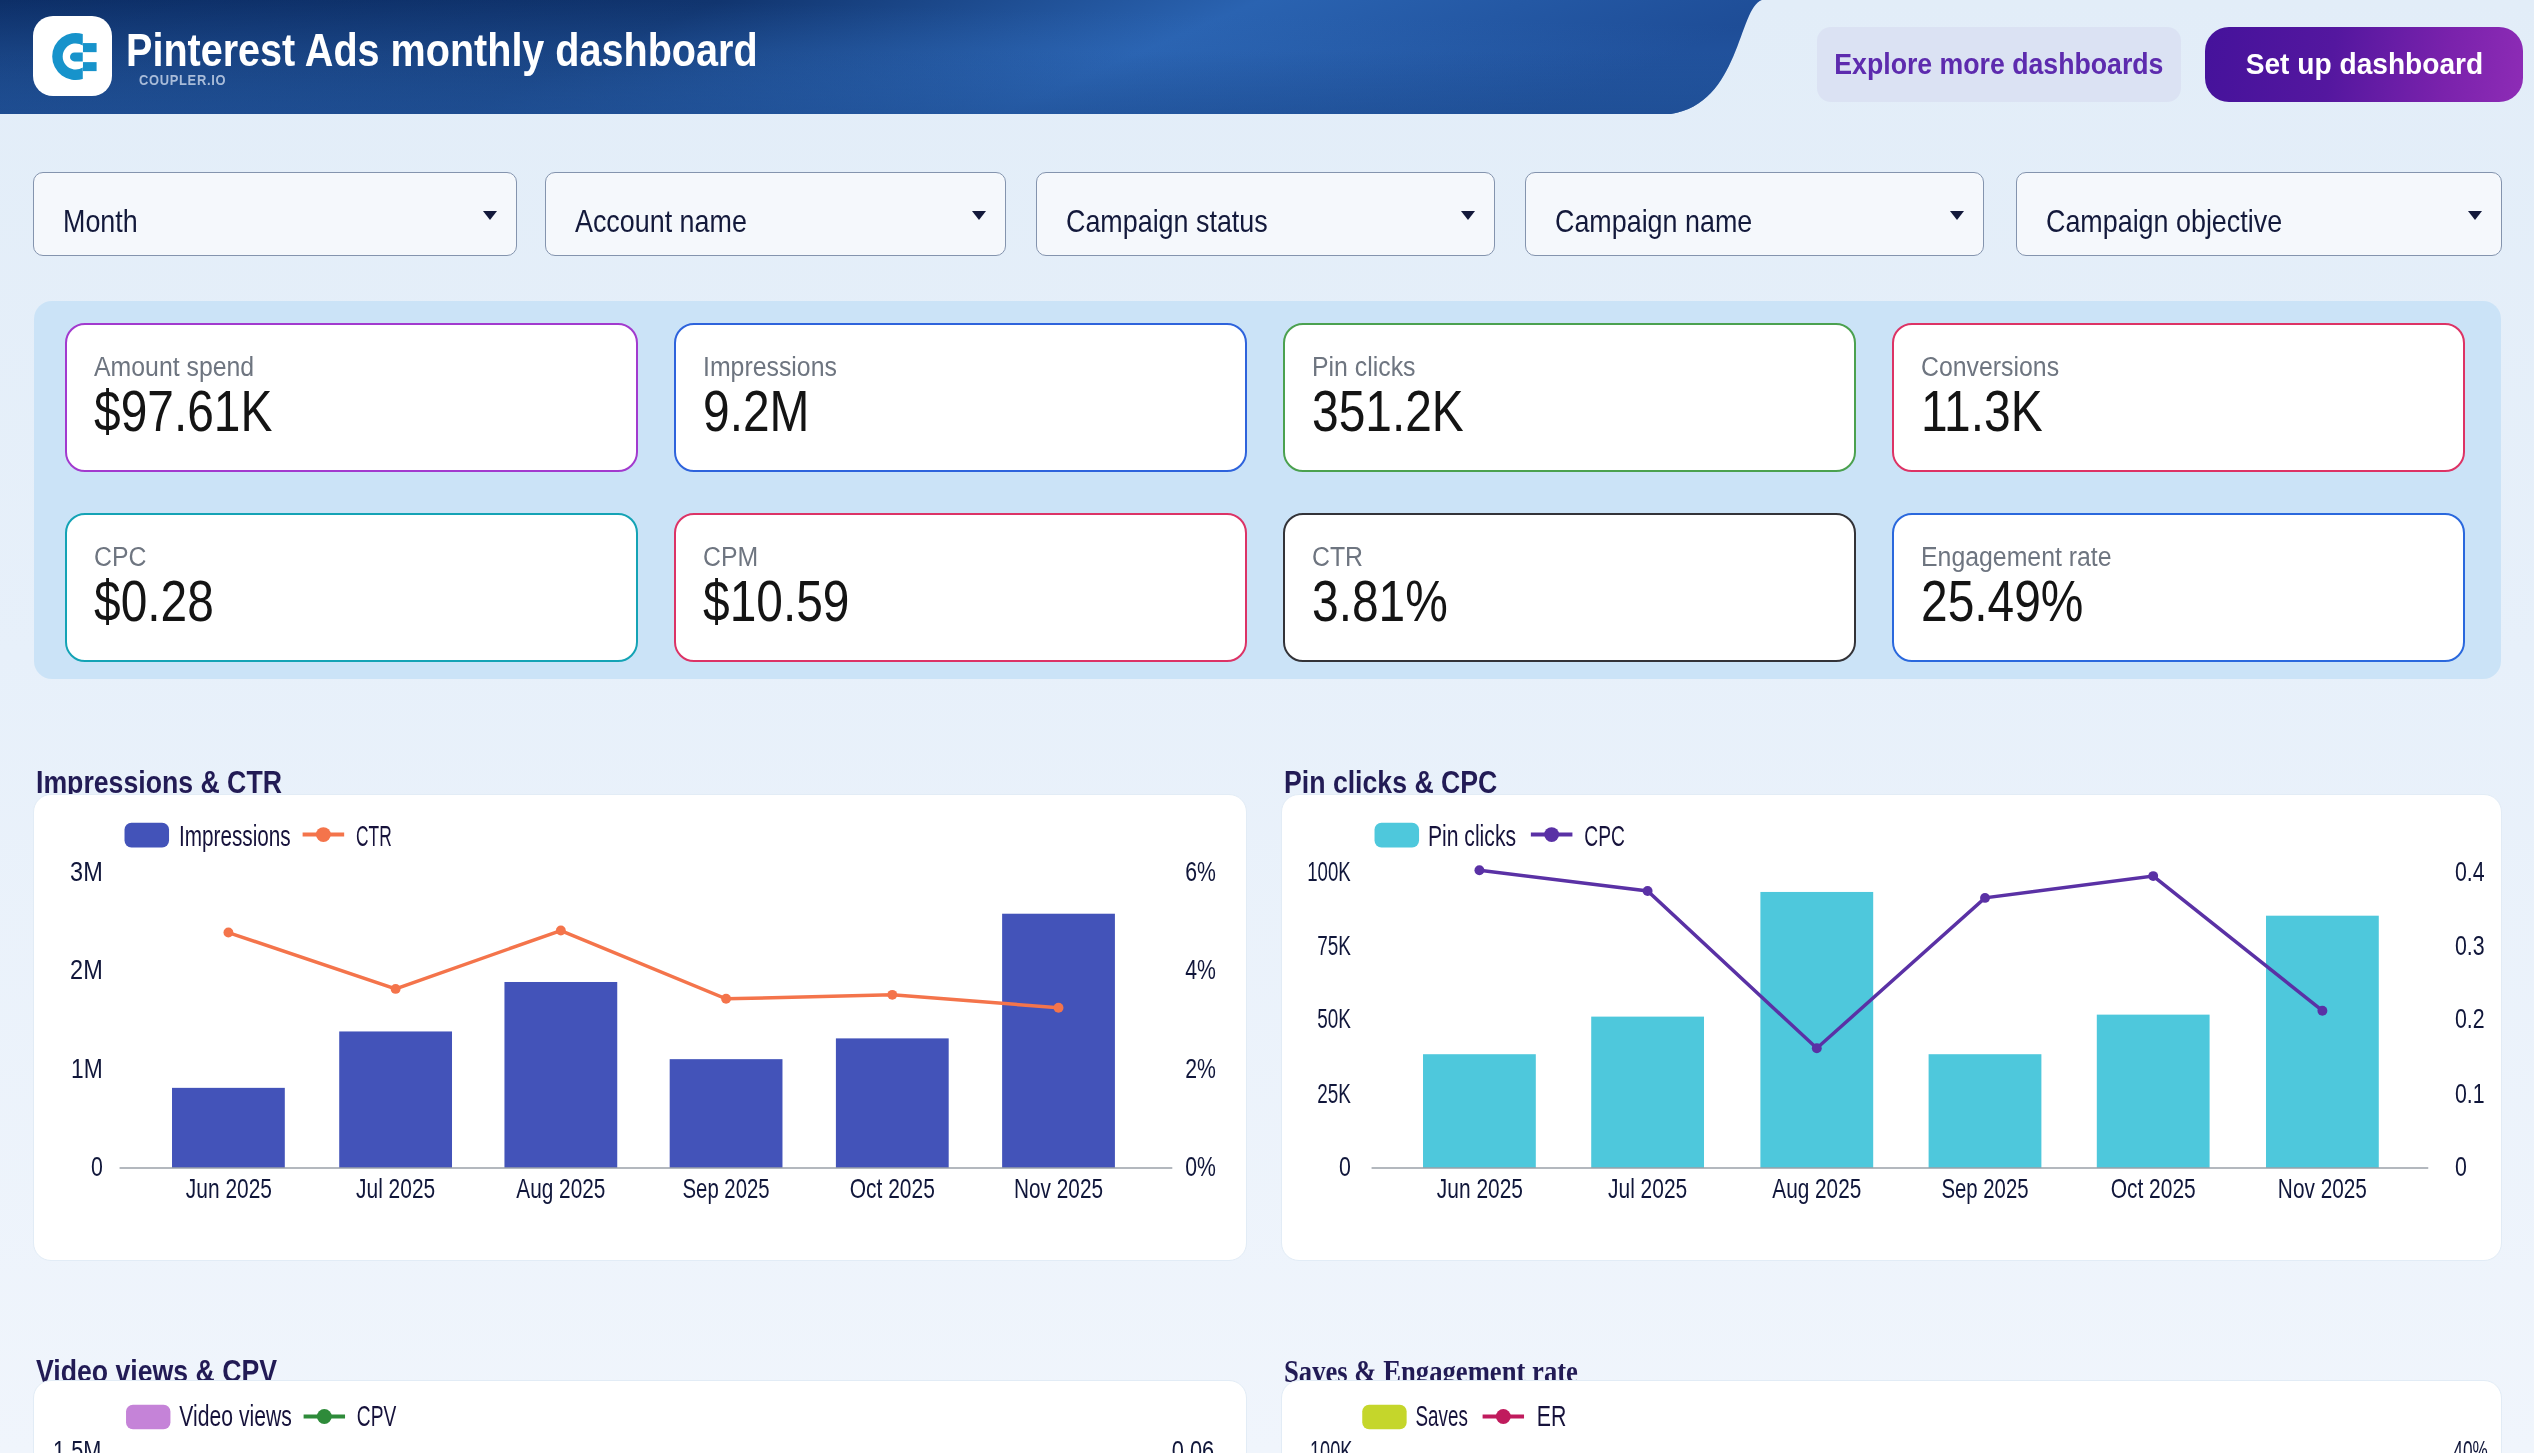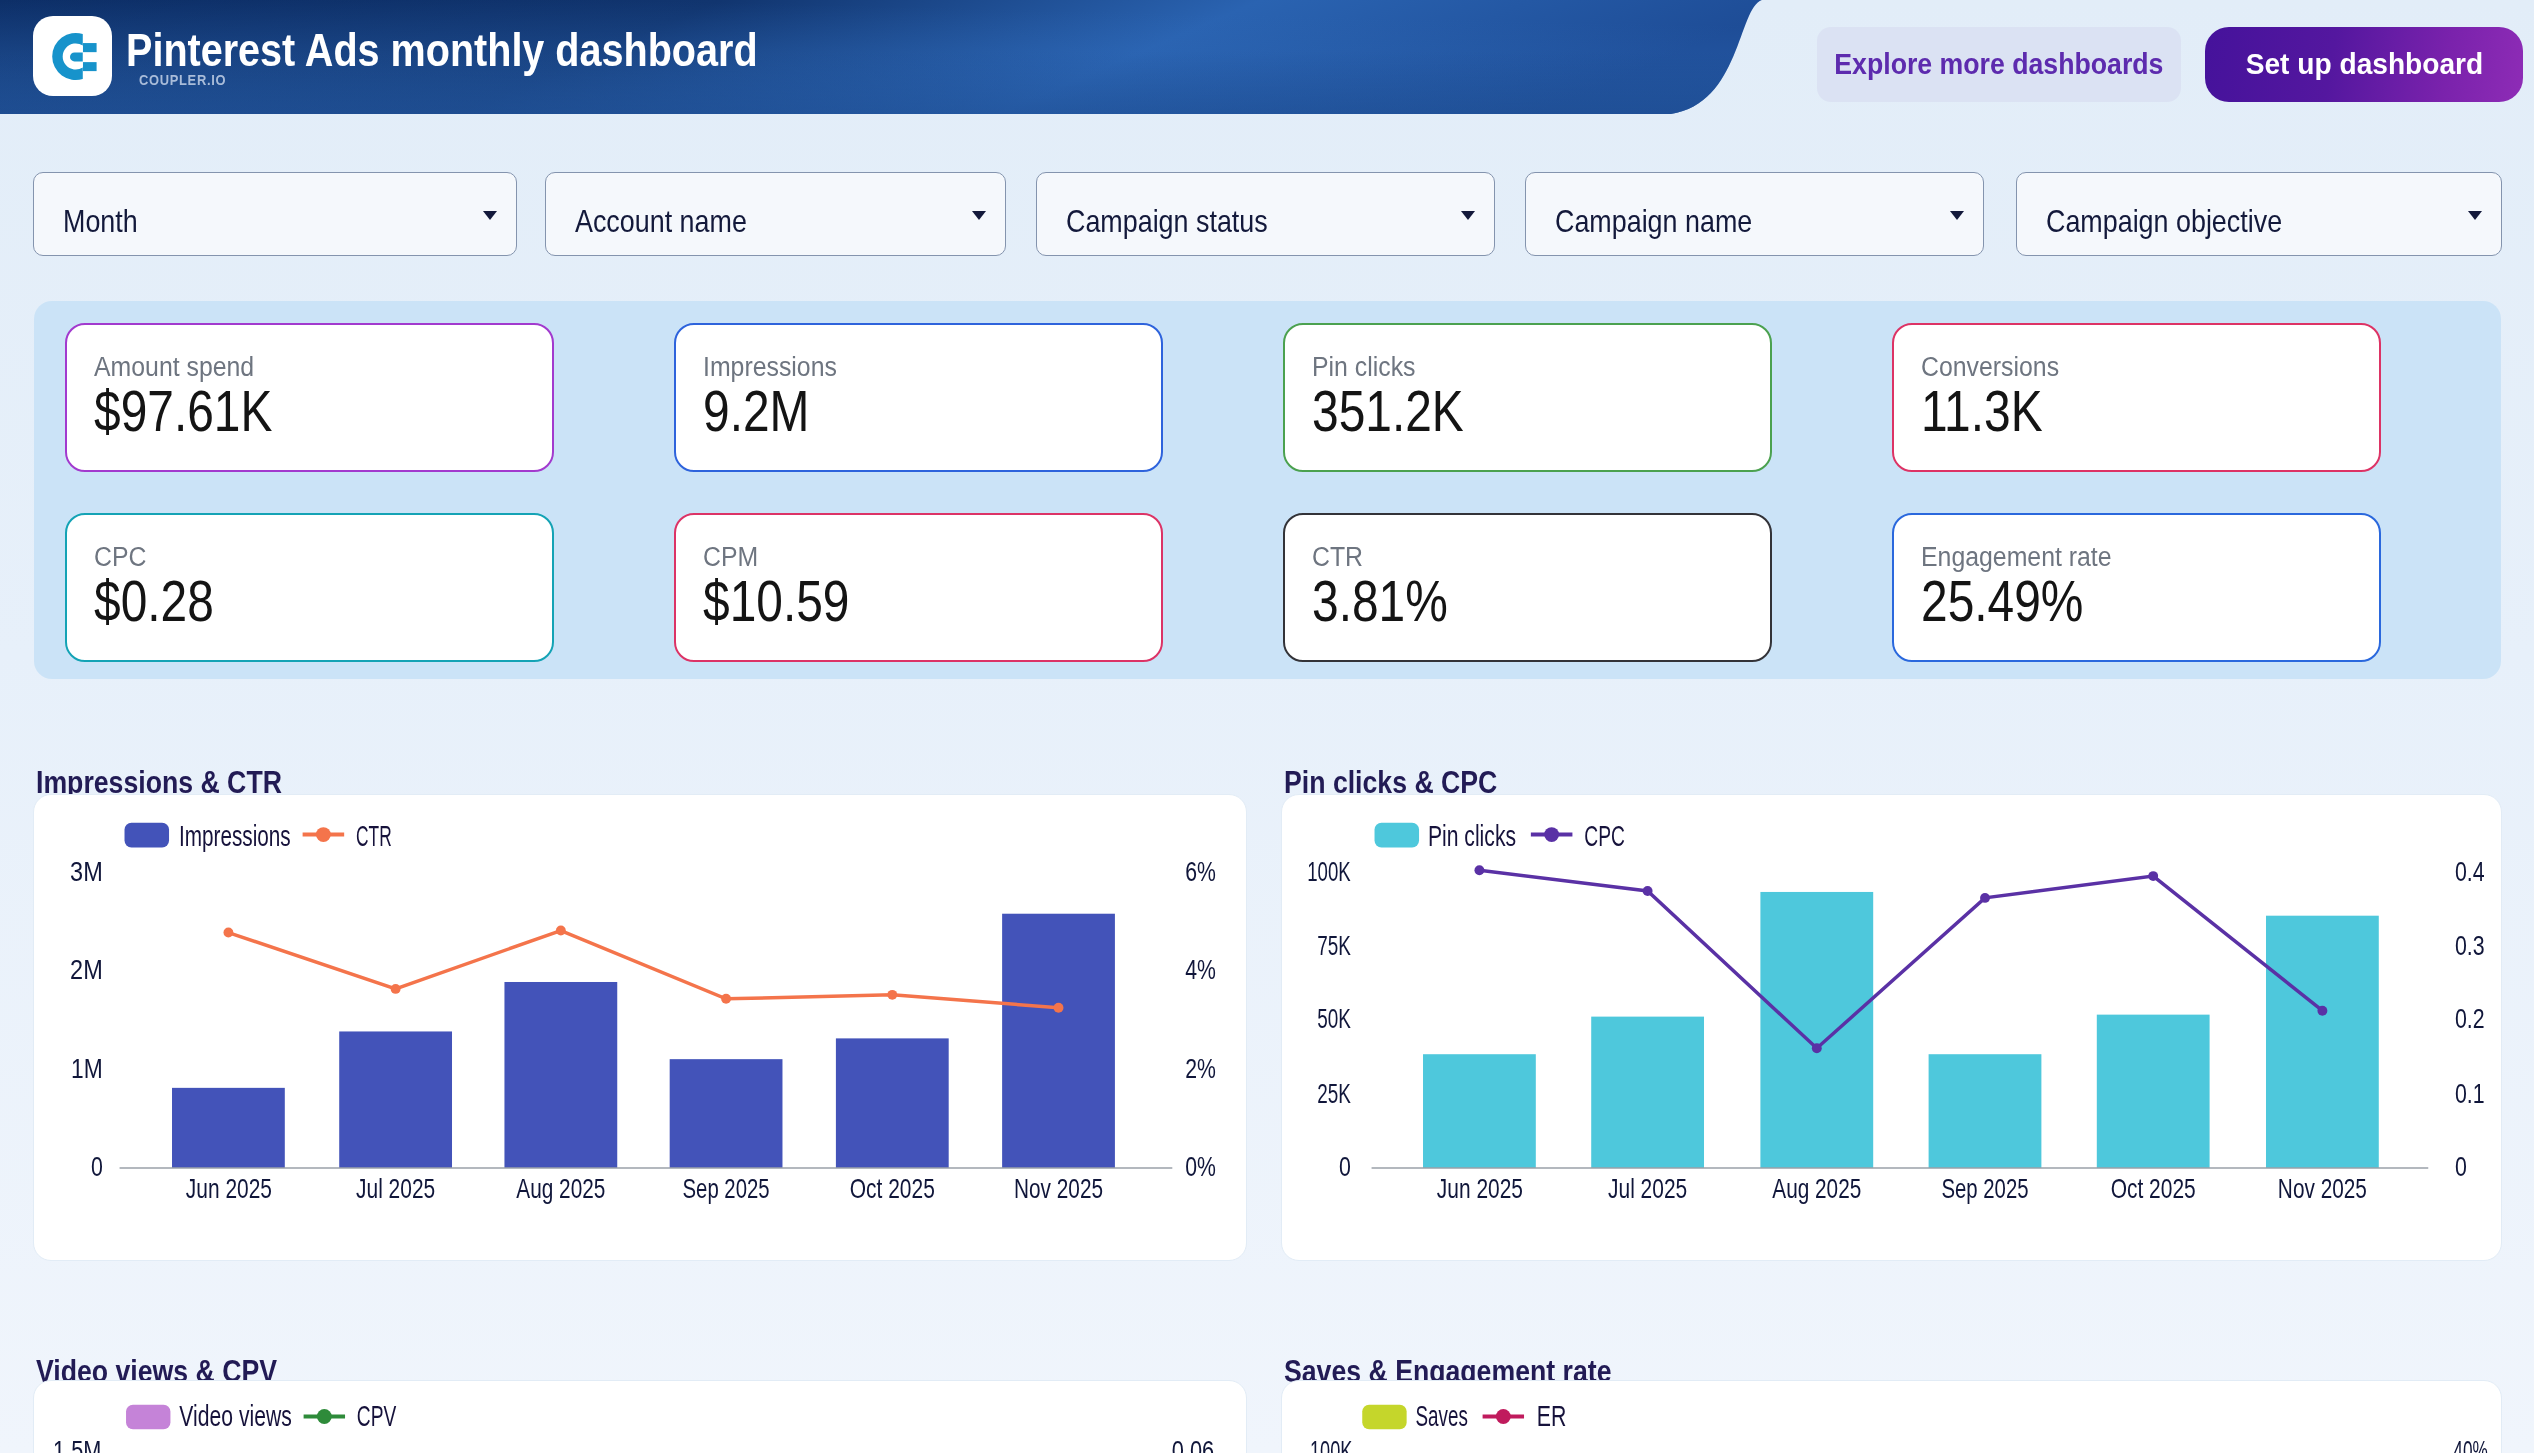--- a/index.html
+++ b/index.html
@@ -26,21 +26,21 @@
 
   
   .filter { top:172px; height:84px; background:#f5f8fc; border:1.5px solid #8494ae; border-radius:10px;
             color:#13193b; font-size:32px; display:flex; align-items:center; padding-left:29px; padding-top:14px; }
   .filter .arr { position:absolute; right:19px; top:38px; width:0; height:0;
                  border-left:7px solid transparent; border-right:7px solid transparent;
                  border-top:9px solid #13193b; }
 
   
   #kpanel { left:34px; top:301px; width:2467px; height:378px; background:#cbe3f7; border-radius:18px; }
-  .kpi { width:489px; height:149px; background:#fff; border-radius:20px; border:2.5px solid; }
+  .kpi { width:573px; height:149px; background:#fff; border-radius:20px; border:2.5px solid; }
   .kpi .lab { position:absolute; left:27px; top:27px; font-size:27px; color:#6e7580; }
   .kpi .val { position:absolute; left:27px; top:58px; font-size:57px; color:#141414; line-height:1; }
 
   
   .ctitle { font-size:31px; font-weight:bold; color:#221b55;margin-top:20px; }
   .ccard { background:#fff; border-radius:18px; border:1px solid #e2ecf6; }
 </style>
 </head>
 <body>
 <div id="page">
@@ -137,21 +137,21 @@
       <div class="val"><span class="sq84">3.81%</span></div>
     </div>
   <div class="kpi abs" style="left:1892px;top:513px; border-color:#2a68dd;">
     <div class="lab"><span class="sq92">Engagement rate</span></div>
       <div class="val"><span class="sq84">25.49%</span></div>
     </div>
 
   <div class="ctitle abs" style="left:36px; top:745px;"><span class="sq86">Impressions &amp; CTR</span></div>
   <div class="ctitle abs" style="left:1284px; top:745px;"><span class="sq86">Pin clicks &amp; CPC</span></div>
   <div class="ctitle abs" style="left:36px; top:1334px;"><span class="sq86">Video views &amp; CPV</span></div>
-  <div class="ctitle abs" style="left:1284px; top:1334px;"><span class="sq86">Saves &amp; Engagement rate</span></div>
+  <div class="ctitle abs" style="left:1284px; top:1334px;font-family:Liberation Serif, serif;"><span class="sq86">Saves &amp; Engagement rate</span></div>
 
   <div class="ccard abs" style="left:33px; top:794px; width:1214px; height:467px;"></div>
   <div class="ccard abs" style="left:1281px; top:794px; width:1221px; height:467px;"></div>
   <div class="ccard abs" style="left:33px; top:1380px; width:1214px; height:99px;"></div>
   <div class="ccard abs" style="left:1281px; top:1380px; width:1221px; height:99px;"></div>
 
   <svg class="abs" style="left:33px; top:794px;" width="1214" height="467" viewBox="33 802 1226 472" font-family="Liberation Sans, sans-serif">
     <rect x="125" y="831" width="45" height="25" rx="7" fill="#4353b9"></rect>
     <text x="180" y="855" font-size="29" fill="#16123b" textLength="113" lengthAdjust="spacingAndGlyphs">Impressions</text>
     <line x1="305" y1="843" x2="347" y2="843" stroke="#f4744b" stroke-width="4"></line>

